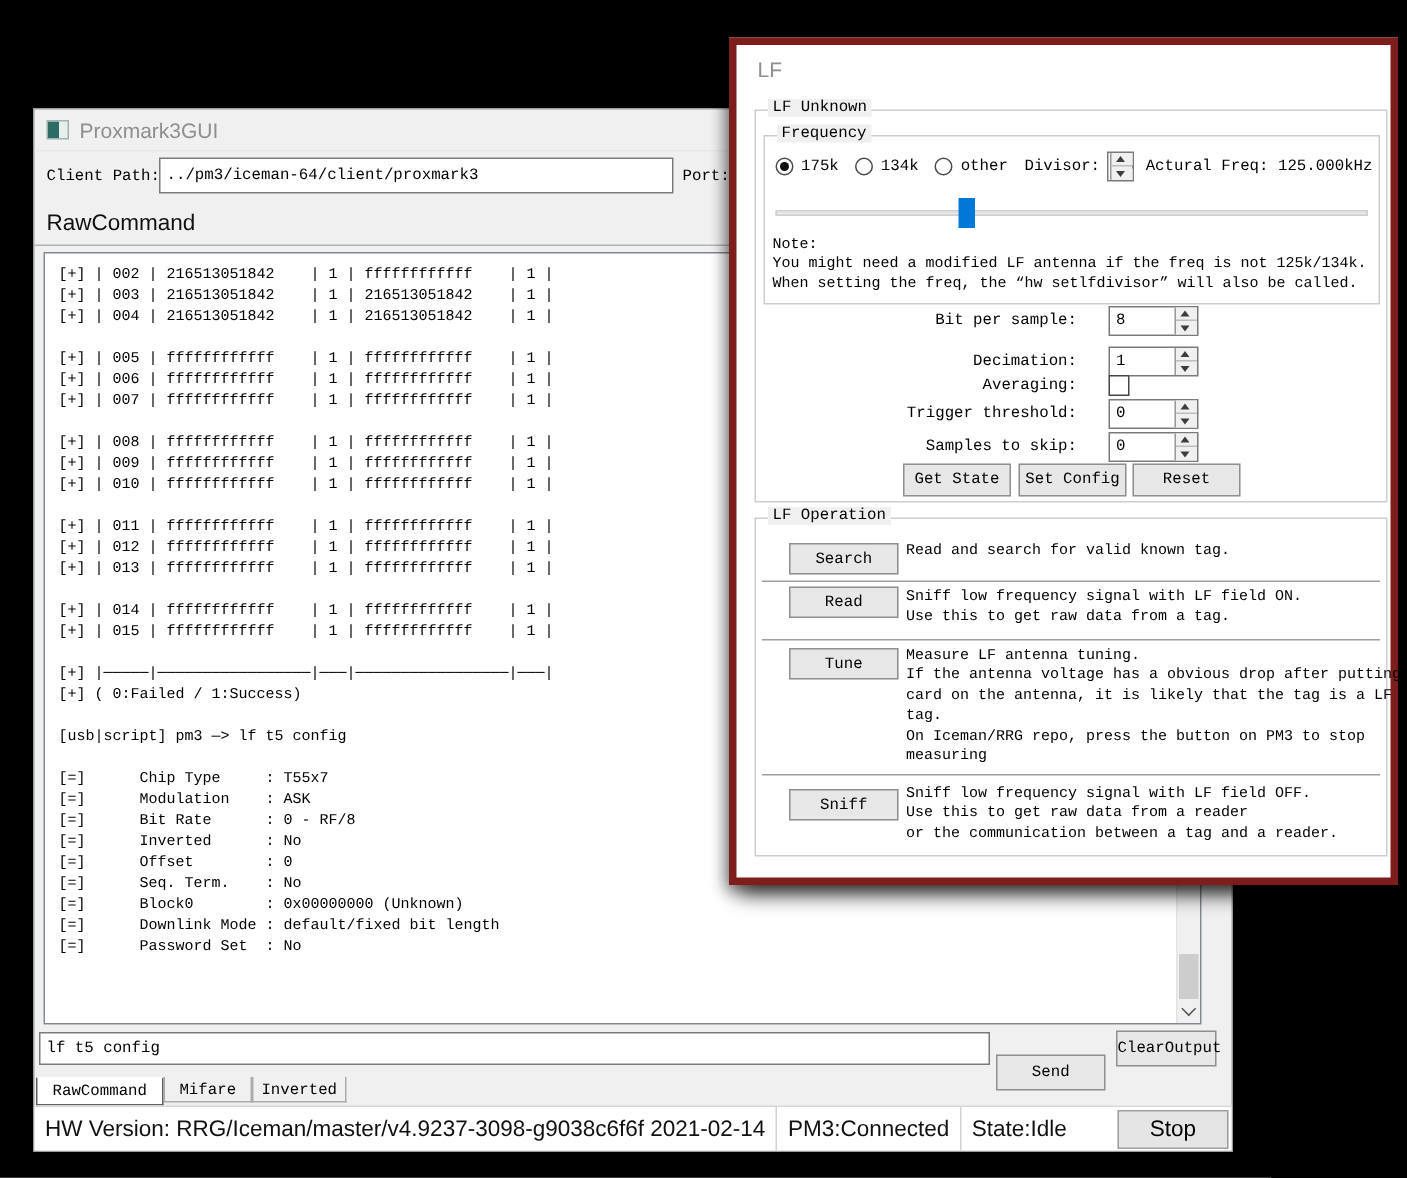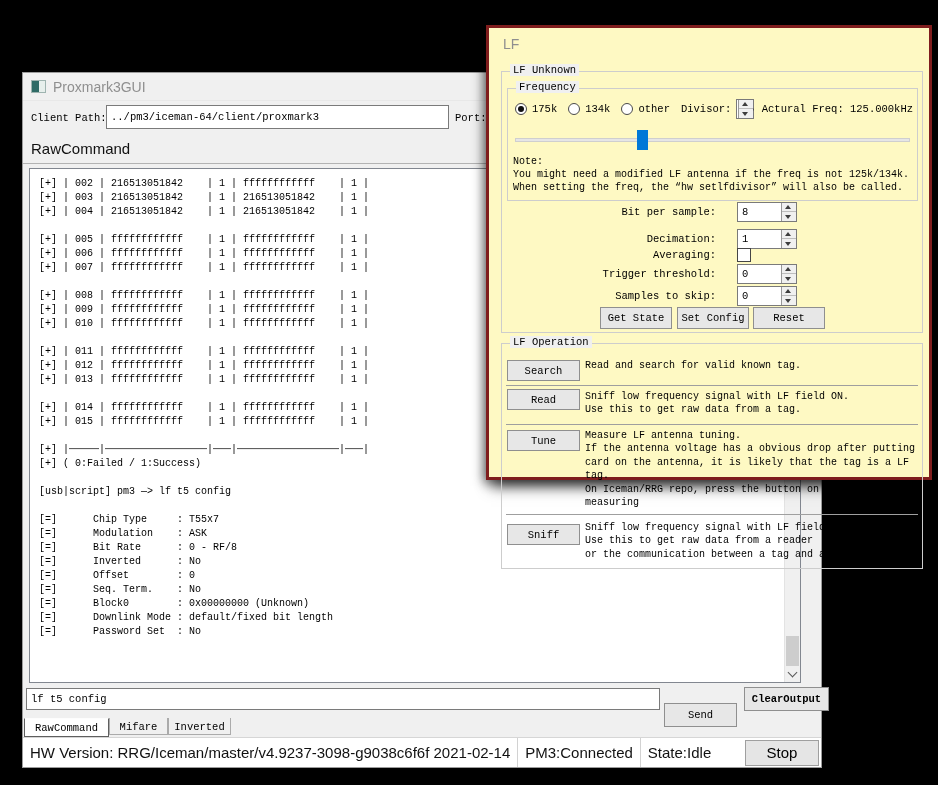--- a/index.html
+++ b/index.html
@@ -37,39 +37,39 @@
     border-right: 1.6px solid #585858; border-bottom: 1.6px solid #585858; }
   .sb-btn.up .chev { top: 5px; transform: rotate(-135deg); }
   .sb-btn.down .chev { top: 2px; transform: rotate(45deg); }
   .sb-thumb { position: absolute; left: 1px; right: 1px; height: 30px; bottom: 16px; background: #cdcdcd; }
 
   .cmd-input { position: absolute; left: 3px; top: 615px; width: 634px; height: 22px;
     border: 1px solid #7a7a7a; background: #fff; font: 10.5px "Liberation Mono", monospace; padding: 0 4px; }
   .btn { background: #e7e7e7; border: 1px solid #8f8f8f; font: 10.5px "Liberation Mono", monospace;
     color: #000; text-align: center; cursor: default; }
   .send-btn { position: absolute; left: 641px; top: 630px; width: 73px; height: 24px; }
-  .clear-btn { position: absolute; left: 721px; top: 614px; width: 85px; height: 24px; font-weight: bold; }
+  .clear-btn { position: absolute; left: 721px; top: 614px; width: 67px; height: 24px; }
 
   .tab-bar { position: absolute; top: 645px; left: 0; right: 0; height: 20px; }
   .tab { position: absolute; top: 0; font: 10.5px "Liberation Mono", monospace; text-align: center; padding-top: 3px; }
   .tab.active { left: 1px; width: 85px; height: 19px; background: #fff; border: 1px solid #5f5f5f; border-top: 1px solid #fdfdfd; }
   .tab.t1 { left: 86px; width: 59px; height: 17px; border: 1px solid #ababab; border-top: none; }
   .tab.t2 { left: 145px; width: 63px; height: 17px; border: 1px solid #ababab; border-top: none; }
 
   .status-bar { position: absolute; left: 0; right: 0; bottom: 0; height: 30px; background: #fff;
     border-top: 1px solid #d6d6d6; display: flex; align-items: center;
     font: 15px "Liberation Sans", sans-serif; color: #111; }
   .sb-text { padding: 0 7px; white-space: nowrap; }
   .sb-sep { width: 1px; align-self: stretch; background: #d2d2d2; }
   .stop-btn { margin-left: auto; margin-right: 2px; width: 74px; height: 26px;
     font: 15px "Liberation Sans", sans-serif; background: #e5e5e5; border: 1px solid #9f9f9f; }
 
   
-  .lf-dialog { position: absolute; left: 486px; top: 25px; width: 446px; height: 455px;
-    background: #fef9c3; border: 3px solid #7f1d1d;
+  .lf-dialog { position: absolute; left: 486px; top: 25px; width: 446px; height: 565px;
+    background: #ffffff; border: 5px solid #7f1d1d;
     box-shadow: 5px 6px 14px rgba(0,0,0,.75), -3px 3px 10px rgba(0,0,0,.45); }
   .dlg-title { height: 30px; padding: 8px 0 0 14px; font: 14px "Liberation Sans", sans-serif; color: #8f8f8f; }
 
   .groupbox { position: absolute; border: 1px solid #cdcdcd; }
   .gb-label { position: absolute; top: -8px; left: 8px; background: #f0f0f0; padding: 0 3px;
     font: 10.5px "Liberation Mono", monospace; color: #000; white-space: nowrap; }
   #gb-config { left: 12px; top: 43px; width: 422px; height: 262px; }
   #gb-freq   { left: 5px;  top: 16px; width: 411px; height: 113px; }
 
   .radio-row { position: absolute; left: 7px; top: 10px; right: 4px; display: flex; align-items: center;
@@ -105,21 +105,21 @@
   .f-label { position: absolute; right: 206px; top: 4px; font: 10.5px "Liberation Mono", monospace; white-space: nowrap; }
   .f-ctl { position: absolute; left: 235px; top: 0; }
   #fr0 { top: 130px; } #fr1 { top: 157px; } #fr2 { top: 176px; } #fr3 { top: 192px; } #fr4 { top: 214px; }
   .checkbox { width: 14px; height: 14px; background: #fff; border: 1px solid #454545; }
   #fr2 .f-label { top: 1px; }
 
   .cfg-btn { position: absolute; top: 235px; width: 72px; height: 22px; }
   #btn-get { left: 98px; } #btn-set { left: 175px; } #btn-reset { left: 251px; }
 
   #gb-op { left: 12px; top: 315px; width: 422px; height: 226px; }
-  .op-row { position: absolute; left: 5px; right: 6px; }
+  .op-row { position: absolute; left: 22px; right: 6px; }
   #op0 { top: 12px; height: 29px; } #op1 { top: 41px; height: 39px; }
   #op2 { top: 80px; height: 90px; } #op3 { top: 170px; height: 54px; }
   .op-sep { position: absolute; left: 4px; right: 4px; height: 1px; background: #9f9f9f; }
   #sep0 { top: 41px; } #sep1 { top: 80px; } #sep2 { top: 170px; }
   .op-btn { position: absolute; left: 0; top: 4px; width: 73px; height: 21px; }
   .op-desc { position: absolute; left: 78px; top: 3px; font: 10px/13.4px "Liberation Mono", monospace; white-space: pre; }
   #op1 .op-desc { top: 5px; } #op2 .op-desc { top: 5px; } #op2 .op-btn { top: 6px; }
   #op3 .op-btn { top: 10px; } #op3 .op-desc { top: 7px; }
 </style>
 </head>

